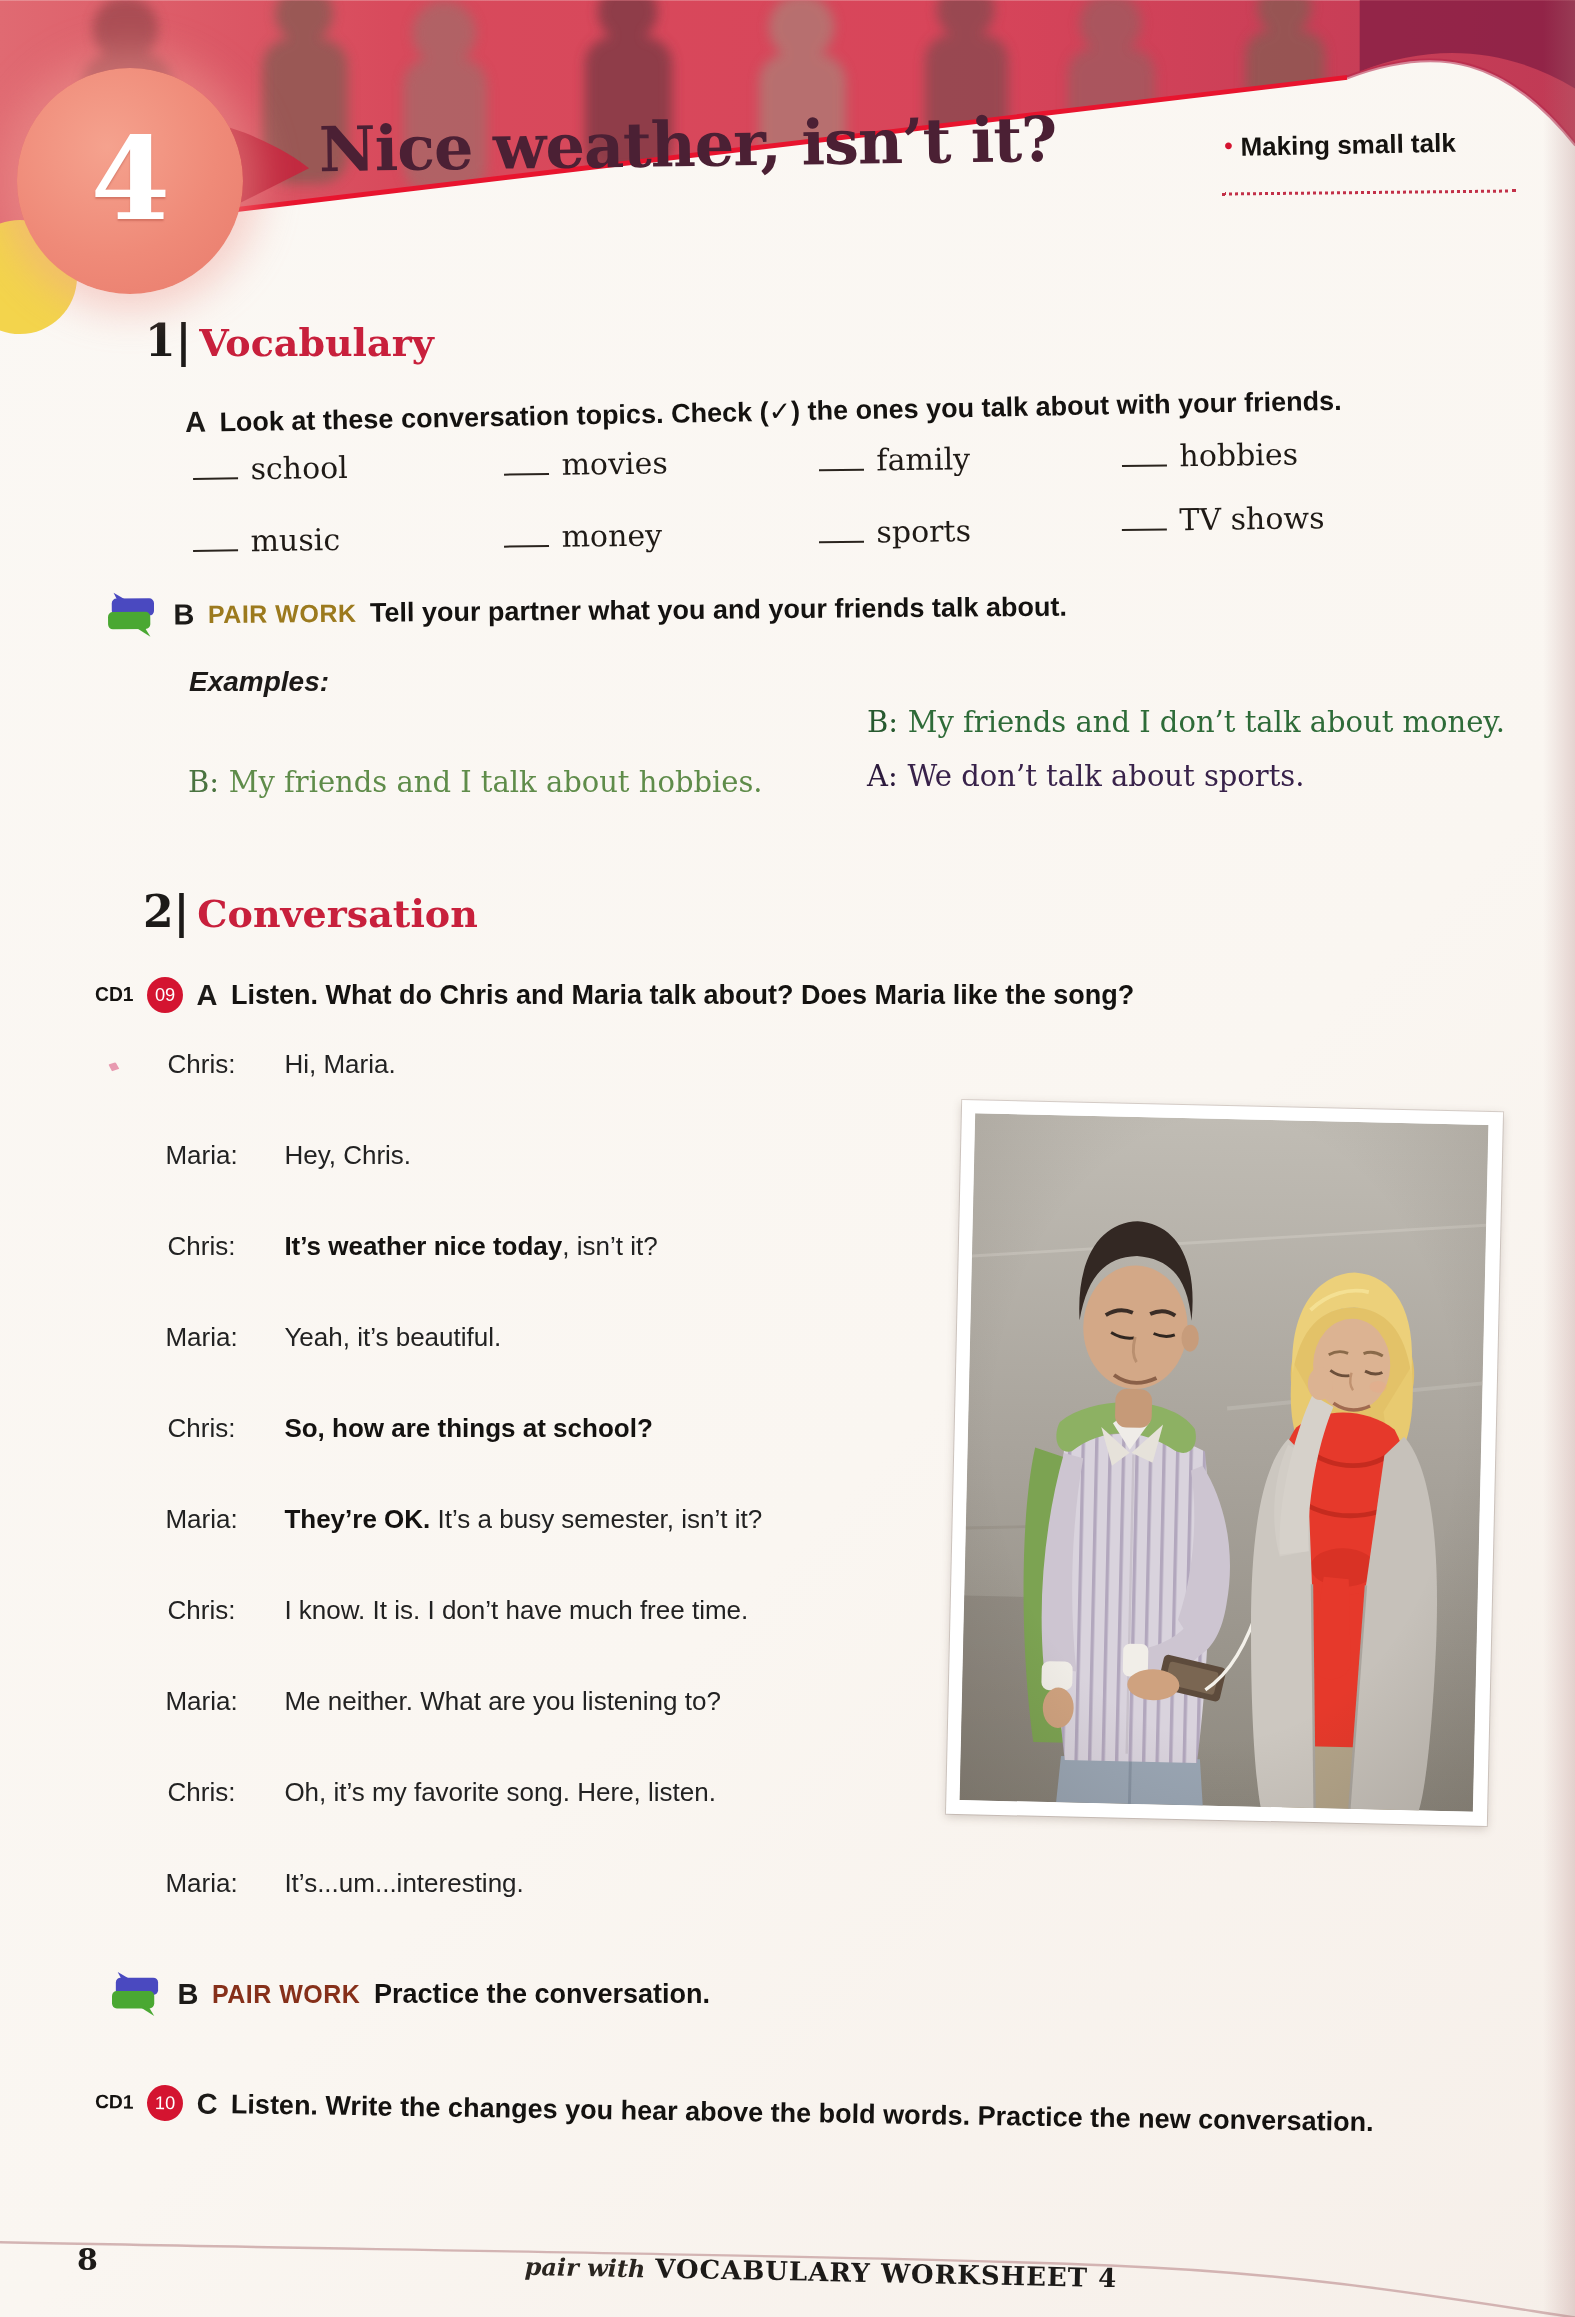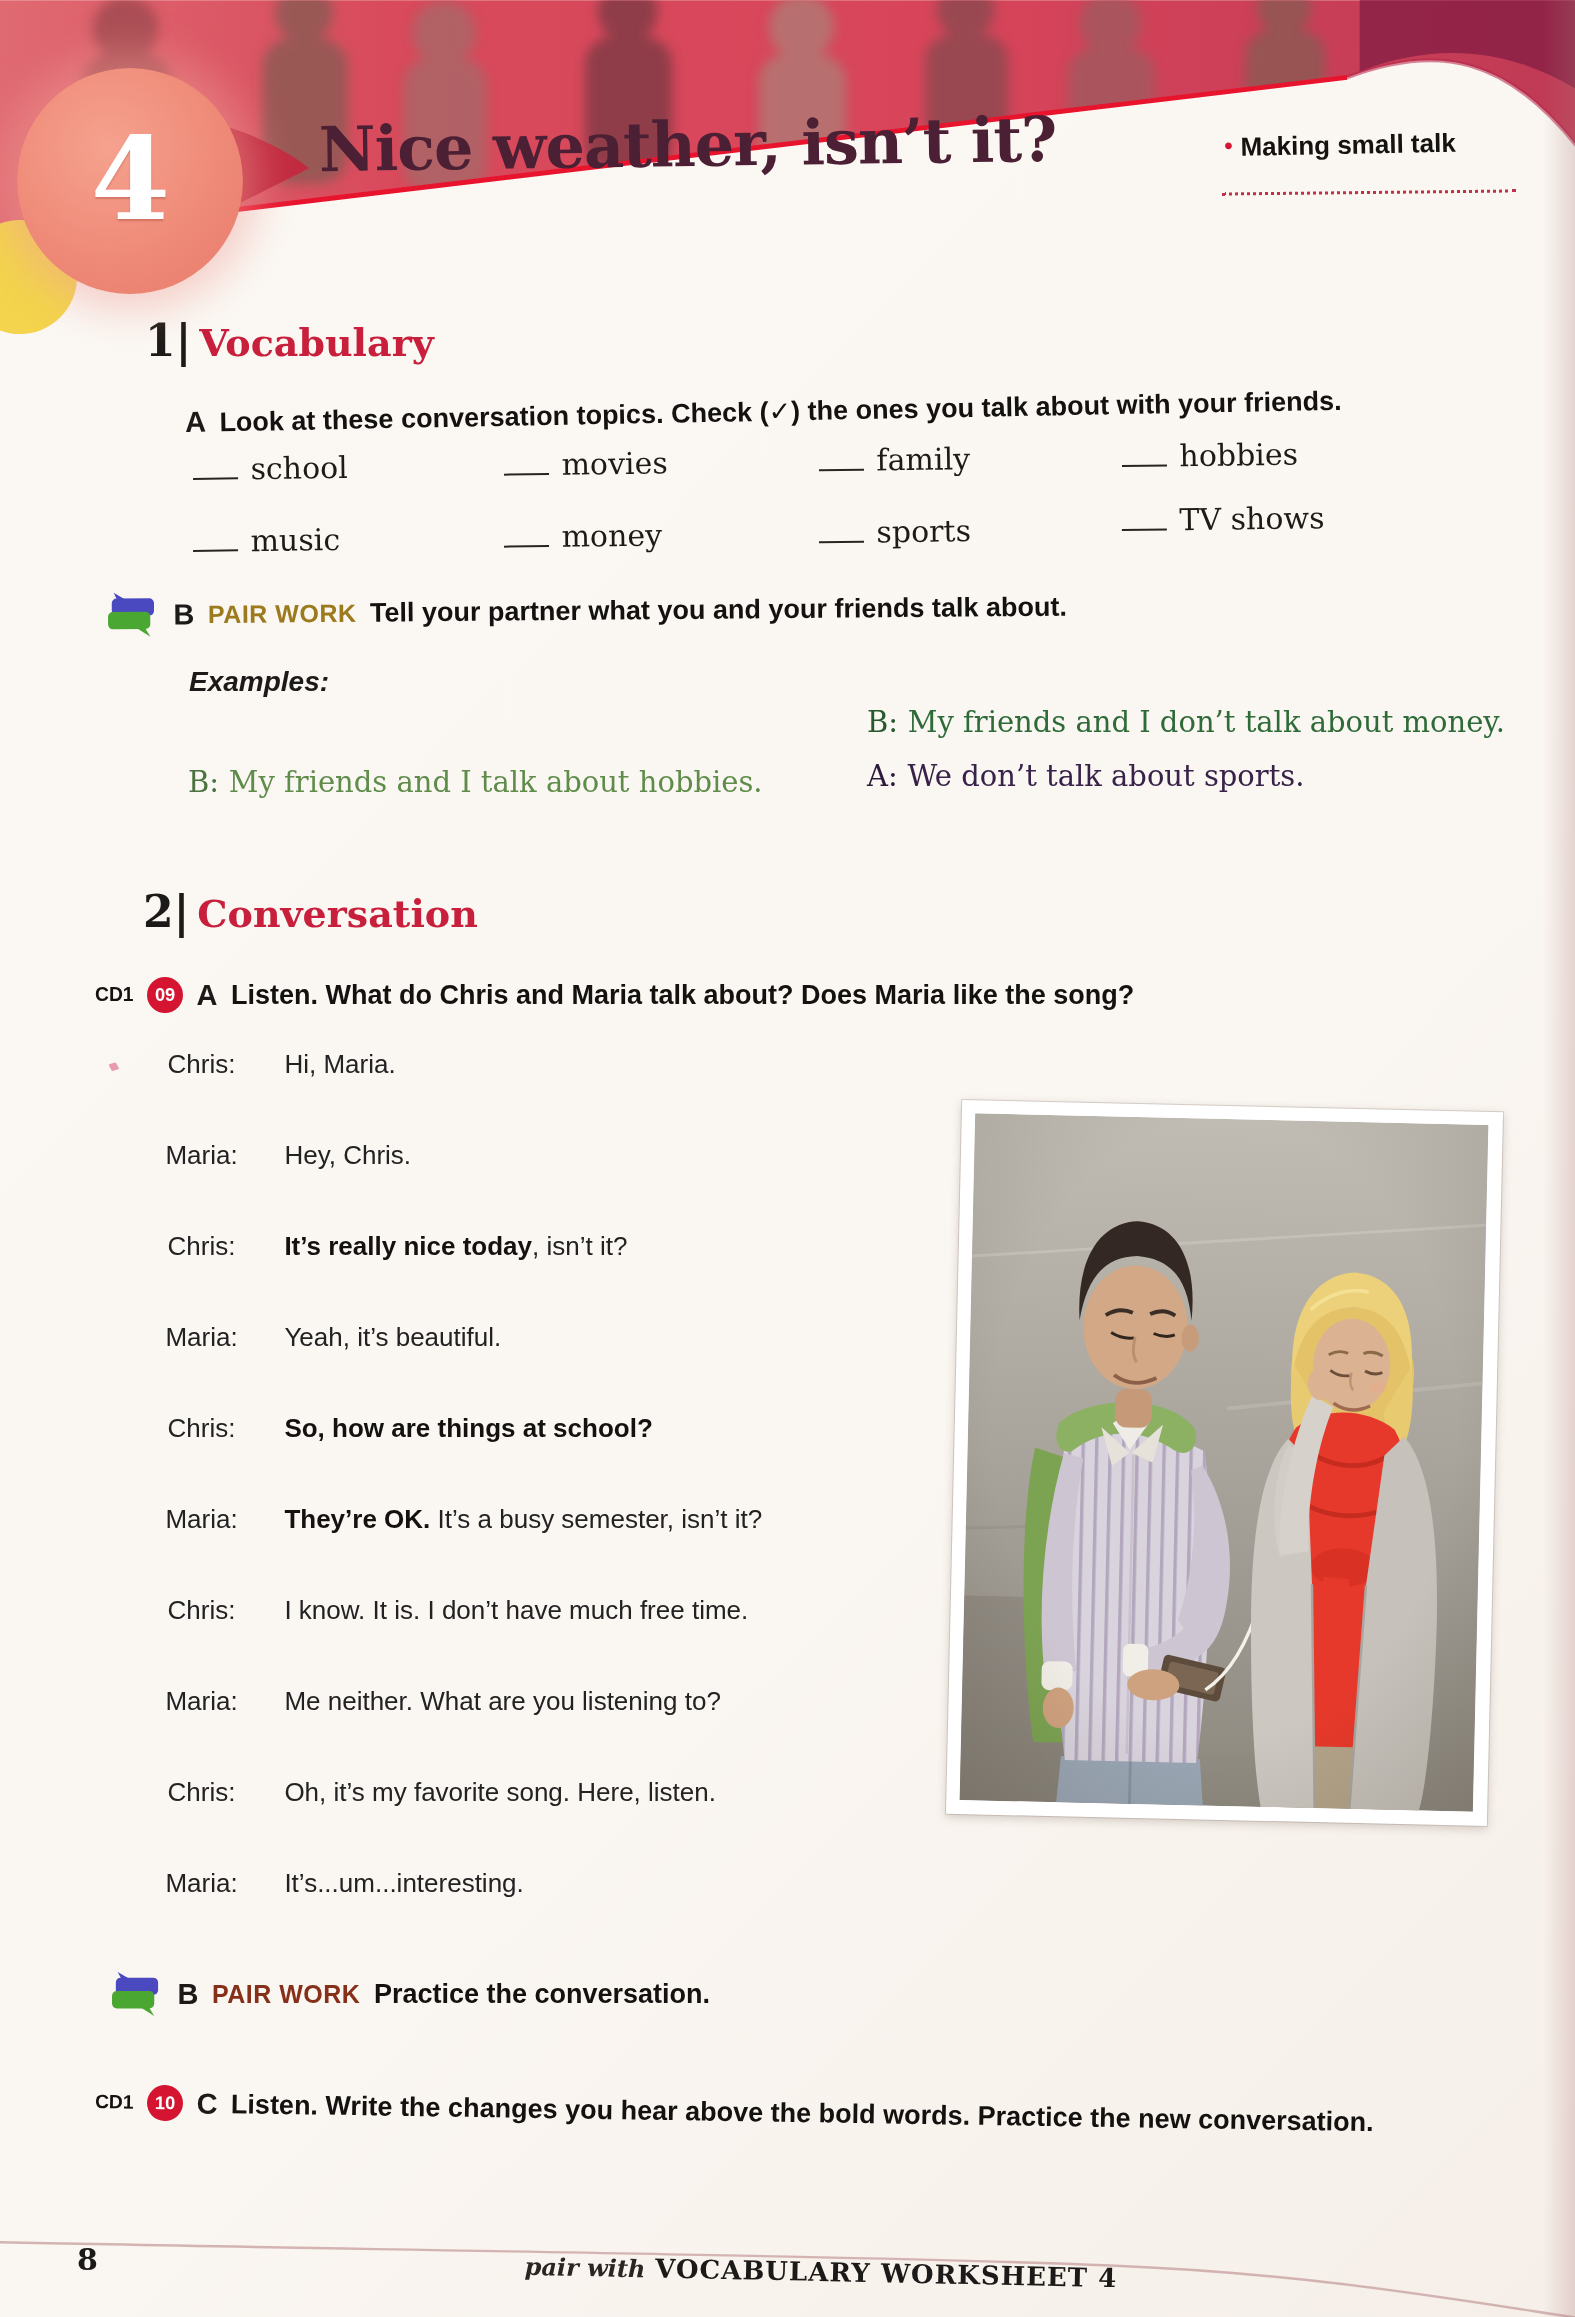--- a/index.html
+++ b/index.html
@@ -33,21 +33,21 @@
   #sec2{left:143px;top:886px;}
   
   .instr-row{position:absolute;display:flex;align-items:center;gap:13.5px;white-space:nowrap;}
   .lbl{font-weight:bold;font-size:29px;}
   .instr{font-weight:bold;font-size:27px;color:#141210;}
   .pw-tag{font-weight:bold;font-size:25px;letter-spacing:0.5px;}
   .pw-gold{color:#9c7a1e;}
   .pw-maroon{color:#86301a;}
   .cd{font-weight:bold;font-size:19.3px;color:#141210;}
   .track{display:inline-flex;align-items:center;justify-content:center;width:36px;height:36px;
-        border-radius:50%;background:#d41430;color:#fff;font-weight:bold;font-size:18.3px;}
+        border-radius:50%;background:#d41430;color:#fff;font-weight:normal;font-size:18.3px;}
   
   .topics-row{position:absolute;left:193px;width:1284px;height:44px;transform:rotate(-0.8deg);transform-origin:left center;}
   .topic-item{position:absolute;font:30px "DejaVu Serif",serif;color:#1f1a16;white-space:nowrap;}
   .blank{display:inline-block;width:45px;border-bottom:2.4px solid #2a241e;height:25px;margin-right:12.6px;}
   
   .examples-label{position:absolute;left:189px;top:666px;font:bold italic 28px "Liberation Sans",sans-serif;}
   .ex-line{position:absolute;font:29px "DejaVu Serif",serif;white-space:nowrap;}
   .ex-line .sp{margin-right:9.7px;}
   
   .dialogue{position:absolute;left:135px;top:1050px;width:811px;}
@@ -206,21 +206,21 @@
     <div class="dl-row">
         <span class="dl-sp">Chris:</span>
         <span class="dl-tx"><span></span><b></b><span>Hi, Maria.</span></span>
       </div>
     <div class="dl-row">
         <span class="dl-sp">Maria:</span>
         <span class="dl-tx"><span></span><b></b><span>Hey, Chris.</span></span>
       </div>
     <div class="dl-row">
         <span class="dl-sp">Chris:</span>
-        <span class="dl-tx"><span></span><b>It’s really nice today</b><span>, isn’t it?</span></span>
+        <span class="dl-tx"><span></span><b>It’s weather nice today</b><span>, isn’t it?</span></span>
       </div>
     <div class="dl-row">
         <span class="dl-sp">Maria:</span>
         <span class="dl-tx"><span></span><b></b><span>Yeah, it’s beautiful.</span></span>
       </div>
     <div class="dl-row">
         <span class="dl-sp">Chris:</span>
         <span class="dl-tx"><span></span><b>So, how are things at school?</b><span></span></span>
       </div>
     <div class="dl-row">

